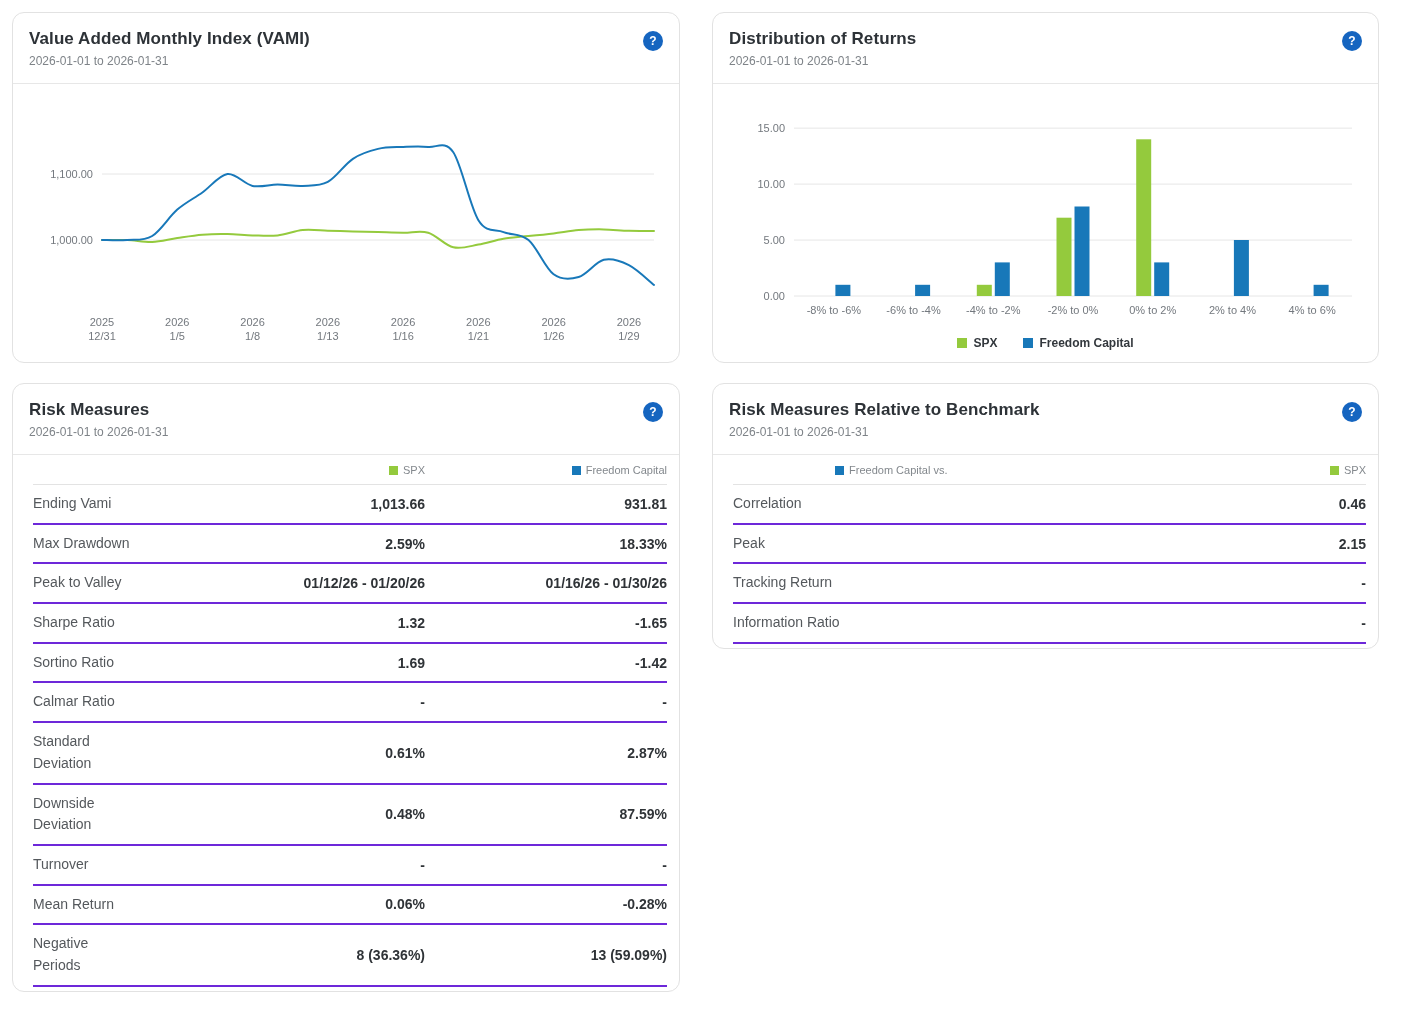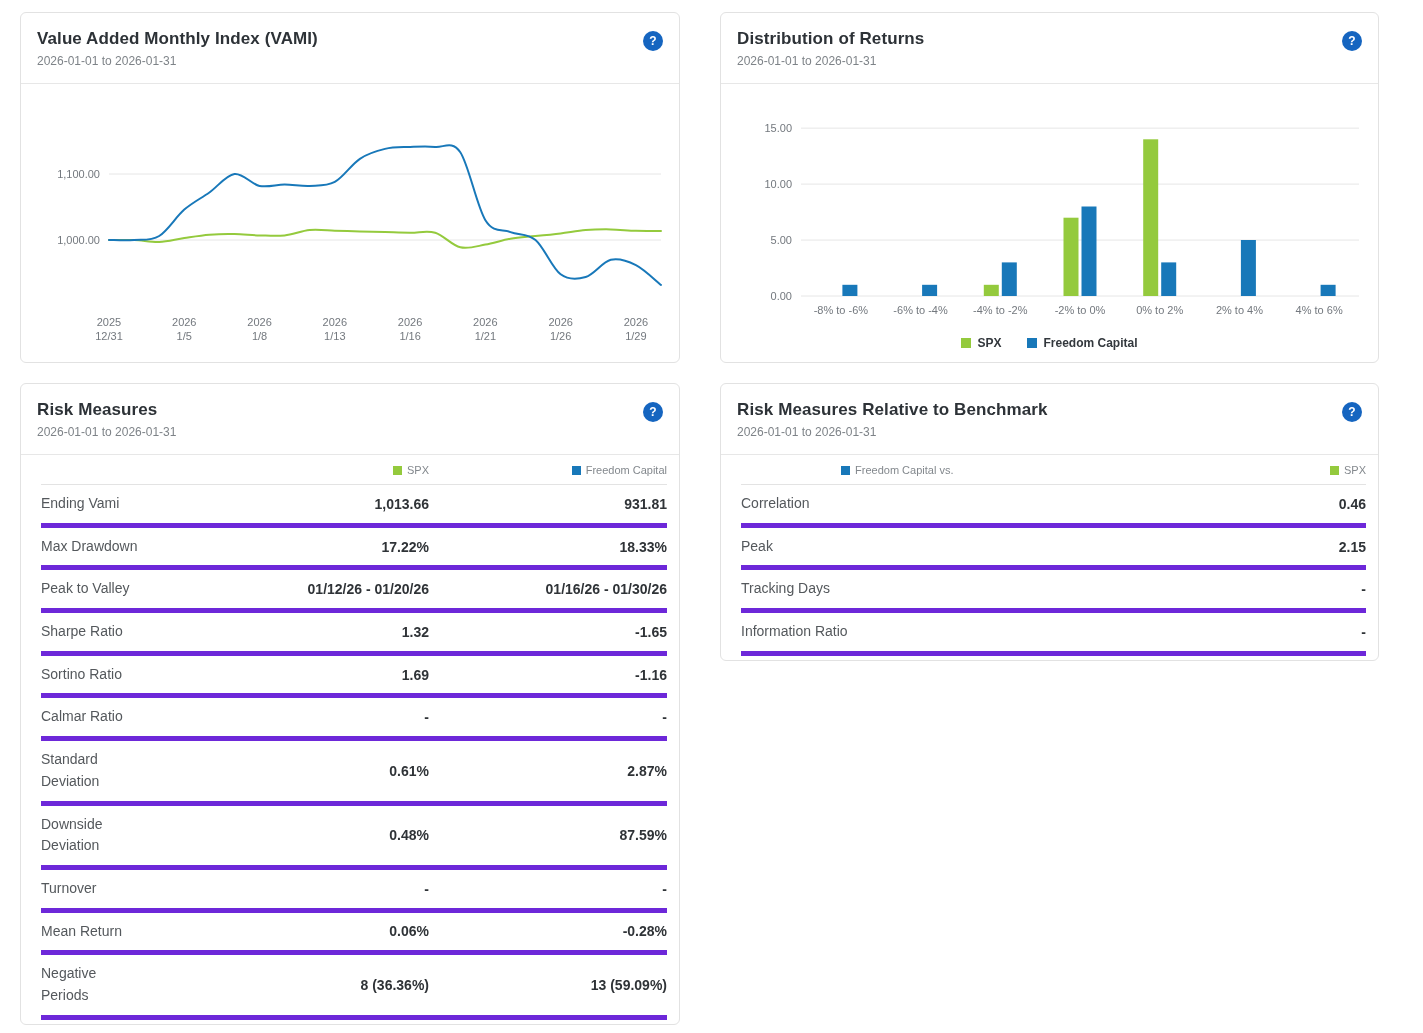--- a/index.html
+++ b/index.html
@@ -12,23 +12,22 @@
   .grid {
     display: grid;
     grid-template-columns: 668px 667px;
     column-gap: 32px; row-gap: 20px;
     align-items: start;
     padding: 12px 44px 12px 12px;
   }
   .panel {
     background: #fff;
     border: 1px solid #e2e2e2;
-    border-radius: 6px;
+    border-radius: 12px;
     position: relative;
-    margin-left: 8px;
   }
   .panel-header {
     padding: 16px 16px 15px 16px;
     border-bottom: 1px solid #e7e7e7;
     position: relative;
   }
   .panel-title { font-size: 17px; font-weight: 700; color: #2d3237; letter-spacing: .1px; }
   .panel-subtitle { font-size: 12px; color: #7e8archive388; color: #7e8388; margin-top: 5px; }
   .help-icon {
     position: absolute; top: 18px; right: 16px;
@@ -45,21 +44,21 @@
     display: flex; justify-content: center; gap: 26px;
     padding: 2px 0 12px 0;
     font-size: 12px; font-weight: 700; color: #33383d;
   }
   .legend-item { display: flex; align-items: center; gap: 6px; cursor: pointer; }
   .swatch { display: inline-block; width: 10px; height: 10px; flex: 0 0 auto; }
   .swatch-sm { display: inline-block; width: 9px; height: 9px; margin-right: 5px; position: relative; top: 1px; }
 
   
   .table { padding: 0 12px 4px 20px; }
-  .trow { display: flex; align-items: center; border-bottom: 5px solid #6d28d9; padding: 8px 0; min-height: 34px; }
+  .trow { display: flex; align-items: center; border-bottom: 2px solid #6d28d9; padding: 8px 0; min-height: 34px; }
   .trow.thead { border-bottom: 1px solid #e3e3e3; padding: 7px 0; min-height: 30px; }
   .tcell.label { width: 150px; font-size: 14px; color: #54585c; line-height: 1.55; white-space: pre-line; }
   .tcell.val { flex: 1; text-align: right; font-size: 14px; font-weight: 700; color: #2f3337; }
   .thead .tcell { font-size: 11px; font-weight: 400; color: #83888d; }
   .thead .tcell.left { flex: 1; text-align: center; }
   .tcell.label.wide { flex: 1; width: auto; }
 </style>
 </head>
 <body>
 
@@ -163,37 +162,37 @@
         </div>
       </div>
       <div>
           <div class="trow">
           <div class="tcell label">Ending Vami</div>
           <div class="tcell val">1,013.66</div>
           <div class="tcell val">931.81</div>
         </div>
           <div class="trow">
           <div class="tcell label">Max Drawdown</div>
-          <div class="tcell val">17.22%</div>
+          <div class="tcell val">2.59%</div>
           <div class="tcell val">18.33%</div>
         </div>
           <div class="trow">
           <div class="tcell label">Peak to Valley</div>
           <div class="tcell val">01/12/26 - 01/20/26</div>
           <div class="tcell val">01/16/26 - 01/30/26</div>
         </div>
           <div class="trow">
           <div class="tcell label">Sharpe Ratio</div>
           <div class="tcell val">1.32</div>
           <div class="tcell val">-1.65</div>
         </div>
           <div class="trow">
           <div class="tcell label">Sortino Ratio</div>
           <div class="tcell val">1.69</div>
-          <div class="tcell val">-1.16</div>
+          <div class="tcell val">-1.42</div>
         </div>
           <div class="trow">
           <div class="tcell label">Calmar Ratio</div>
           <div class="tcell val">-</div>
           <div class="tcell val">-</div>
         </div>
           <div class="trow">
           <div class="tcell label">Standard
 Deviation</div>
           <div class="tcell val">0.61%</div>
@@ -243,21 +242,21 @@
       <div>
           <div class="trow">
           <div class="tcell label wide">Correlation</div>
           <div class="tcell val">0.46</div>
         </div>
           <div class="trow">
           <div class="tcell label wide">Peak</div>
           <div class="tcell val">2.15</div>
         </div>
           <div class="trow">
-          <div class="tcell label wide">Tracking Days</div>
+          <div class="tcell label wide">Tracking Return</div>
           <div class="tcell val">-</div>
         </div>
           <div class="trow">
           <div class="tcell label wide">Information Ratio</div>
           <div class="tcell val">-</div>
         </div>
         </div>
     </div>
   </section>
 

